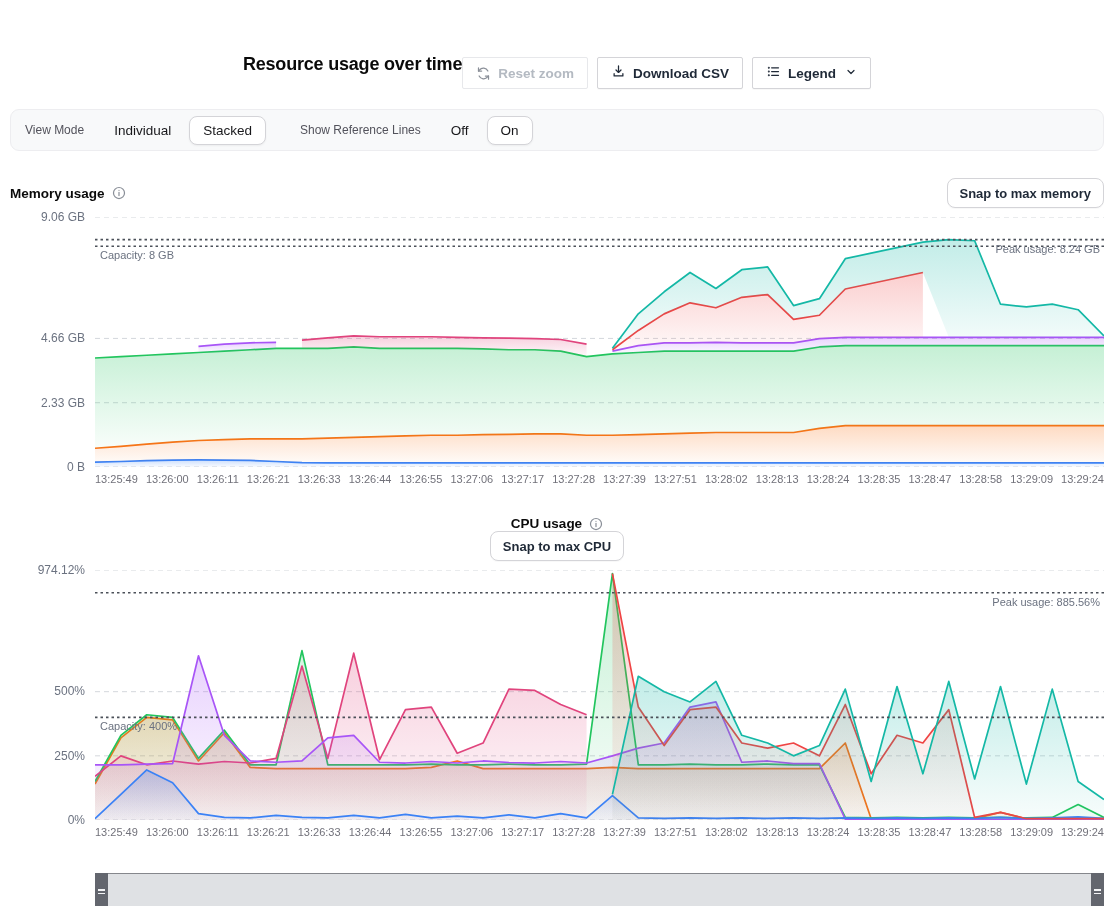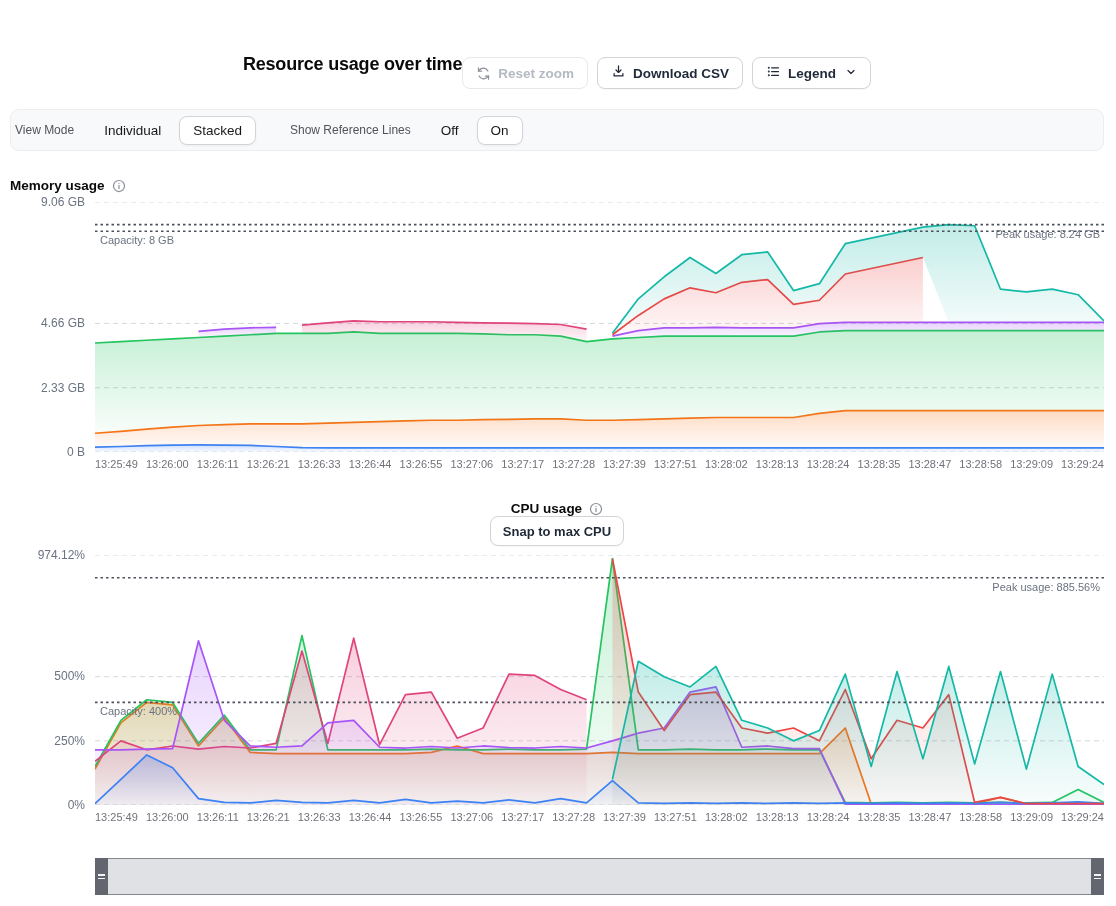--- a/index.html
+++ b/index.html
@@ -6,29 +6,29 @@
   html,body { width: 1116px; height: 906px; background: #ffffff; overflow: hidden;
     font-family: "Liberation Sans", sans-serif; color: #111827; }
   .page { padding: 10px 12px 0 10px; position: relative; }
 
   
   .hdr { display: flex; justify-content: center; align-items: flex-start; margin-top: 44px; }
   .hdr-title { font-size: 18px; font-weight: 700; letter-spacing: -.2px; color: #0a0a0a; }
   .hdr-sub { font-size: 13px; color: #6b7280; margin-top: 7px; }
   .hdr-actions { display: flex; gap: 9px; margin-top: 3px; }
   .btn { display: inline-flex; align-items: center; gap: 7px; height: 32px; padding: 0 13px;
-    background: #fff; border: 1px solid #d4d4d8; border-radius: 8px; font-size: 13.5px;
+    background: #fff; border: 1px solid #d4d4d8; border-radius: 2px; font-size: 13.5px;
     font-weight: 600; color: #1f2937; cursor: pointer; box-shadow: 0 1px 1px rgba(0,0,0,.03); }
   .btn svg { flex: 0 0 auto; }
   .btn.disabled { color: #b4bac2; border-color: #e7e8eb; box-shadow: none; cursor: default; }
   .chev { margin-left: 2px; }
 
   
   .controls { margin-top: 20px; height: 42px; background: #f8f9fa; border: 1px solid #ededf0;
-    border-radius: 9px; display: flex; align-items: center; padding: 0 4px; gap: 4px; }
+    border-radius: 9px; display: flex; align-items: center; padding: 0 14px; gap: 4px; }
   .ctl-label { font-size: 12px; color: #52525b; margin-right: 12px; }
   .ctl-gap { width: 26px; }
   .chip { border: 1px solid transparent; background: transparent; font-size: 13.5px;
     color: #18181b; padding: 6px 13px; border-radius: 8px; cursor: pointer;
     font-family: inherit; }
   .chip.selected { background: #fff; border-color: #d4d4d8; box-shadow: 0 1px 2px rgba(0,0,0,.05); }
 
   
   .sect-head { display: flex; justify-content: space-between; align-items: center; }
   .sect-head.mem { margin-top: 27px; }
@@ -124,20 +124,21 @@
     <div class="sect-title">
       <span>Memory usage</span>
       <span class="info">
         <svg width="14" height="14" viewBox="0 0 16 16" fill="none" stroke="currentColor" stroke-width="1.4" stroke-linecap="round">
           <circle cx="8" cy="8" r="6.3"></circle>
             <path d="M8 7.3v3.6"></path>
             <circle cx="8" cy="4.9" r="0.7" fill="currentColor" stroke="none"></circle>
         </svg>
       </span>
     </div>
+    <button class="snap-btn">Snap to max memory</button>
   </div>
   <div class="chart-wrap">
     <div class="plot" id="plot-0">
         <svg viewBox="0 0 1015 250" preserveAspectRatio="none">
           <defs>
             <linearGradient id="g-0-0" x1="0" y1="0" x2="0" y2="1">
               <stop offset="0%" stop-color="#3b82f6" stop-opacity="0.26"></stop>
               <stop offset="100%" stop-color="#3b82f6" stop-opacity="0.03"></stop>
             </linearGradient>
             <linearGradient id="g-0-1" x1="0" y1="0" x2="0" y2="1">

